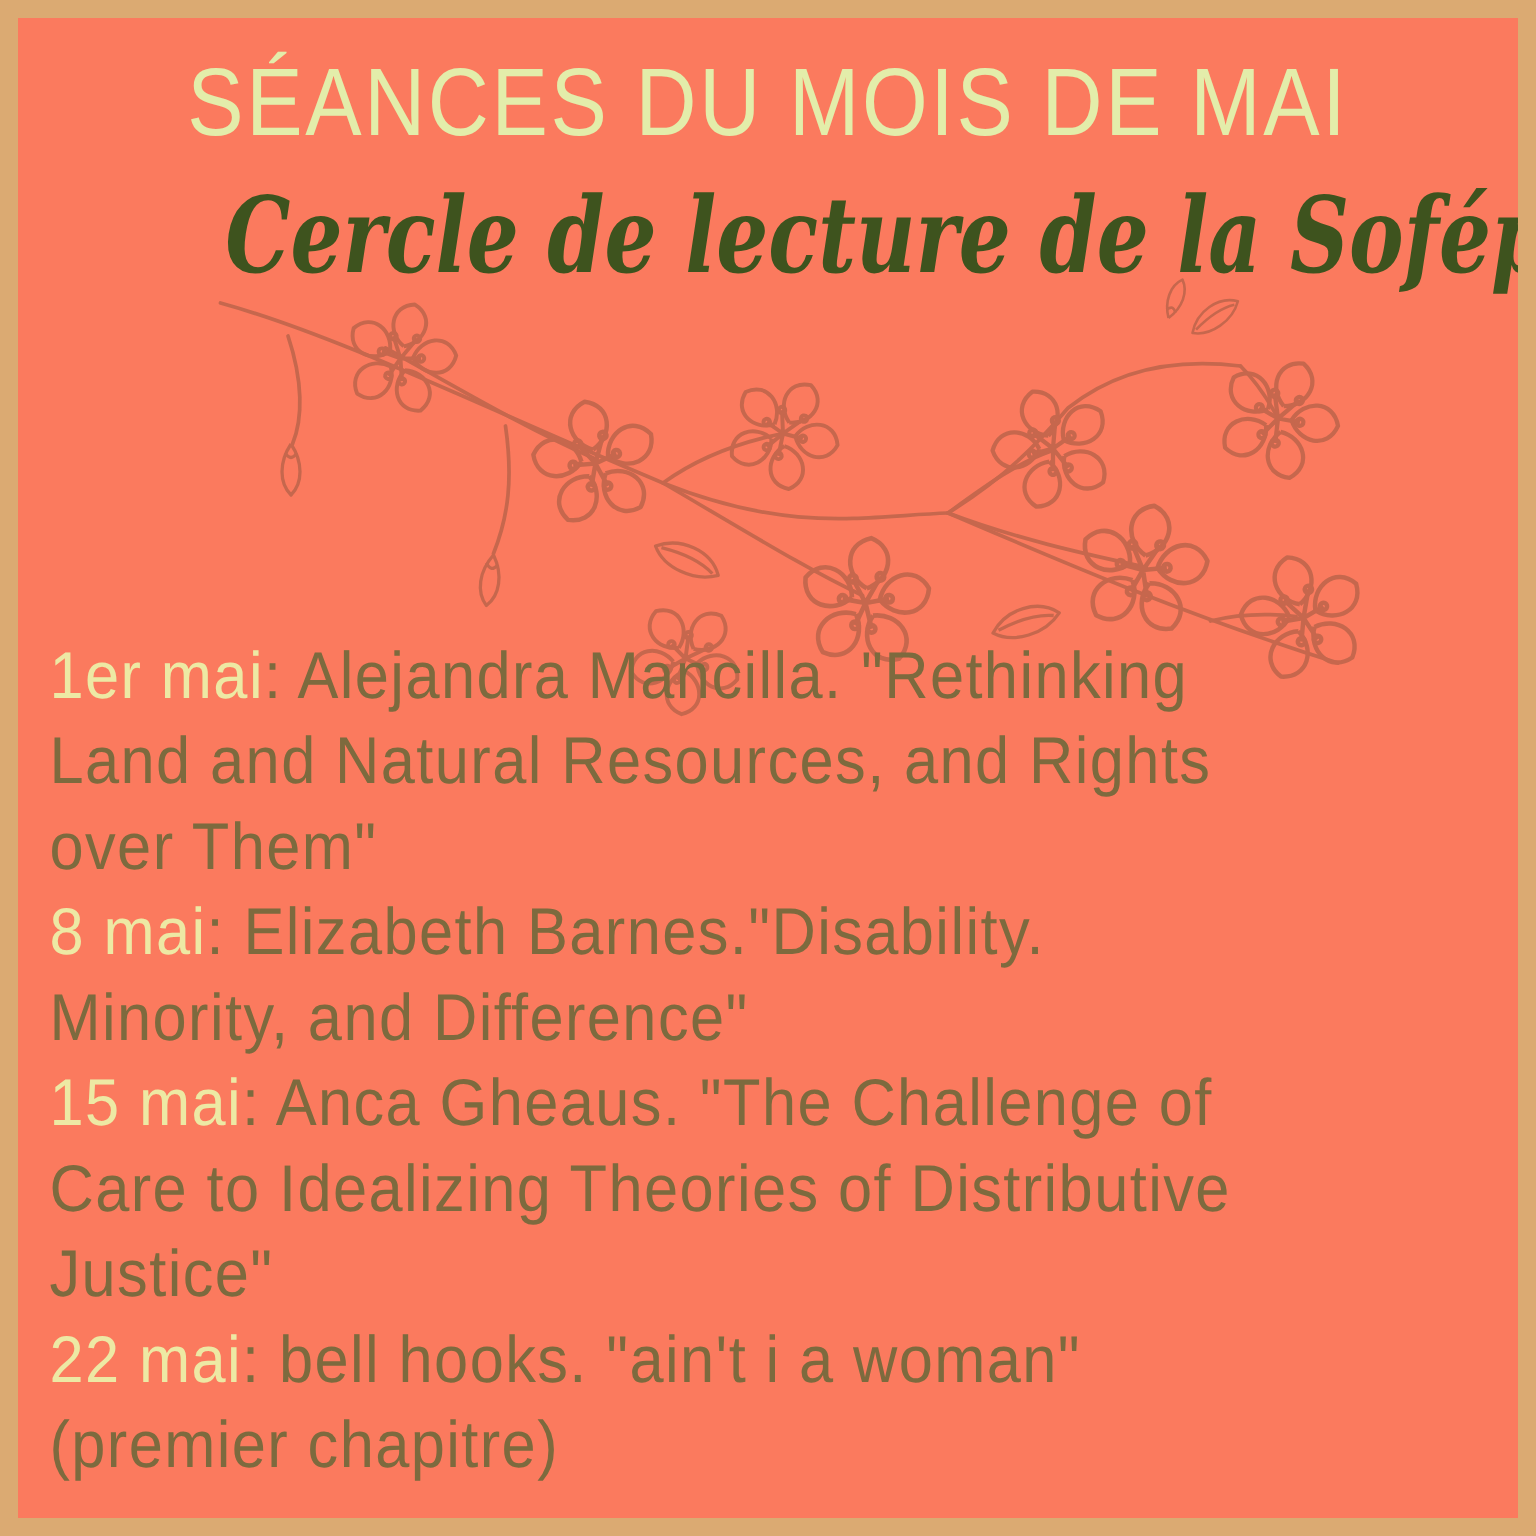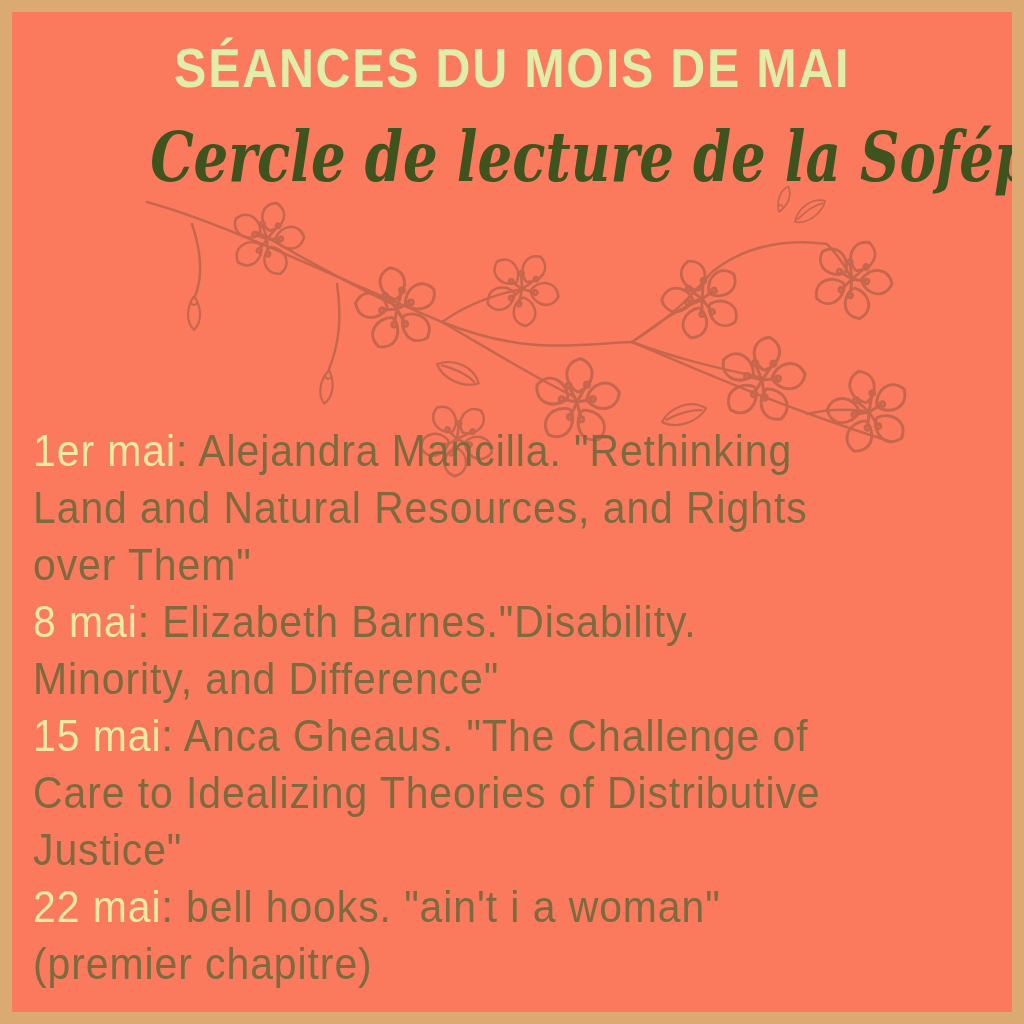--- a/index.html
+++ b/index.html
@@ -26,24 +26,24 @@
   .canvas{
     position:relative;
     width:100%;height:100%;
     background:var(--bg);
     overflow:hidden;
   }
   .title{
     position:absolute;
     top:26px;left:0;right:0;
     text-align:center;
-    font-size:55px;
+    font-size:64px;
     line-height:60px;
     letter-spacing:2px;
-    font-weight:700;
+    font-weight:400;
     color:var(--title);
     white-space:nowrap;
   }
   .title .scaled{
     display:inline-block;
     transform:scaleX(0.88);
     transform-origin:center;
   }
   .subtitle{
     position:absolute;

